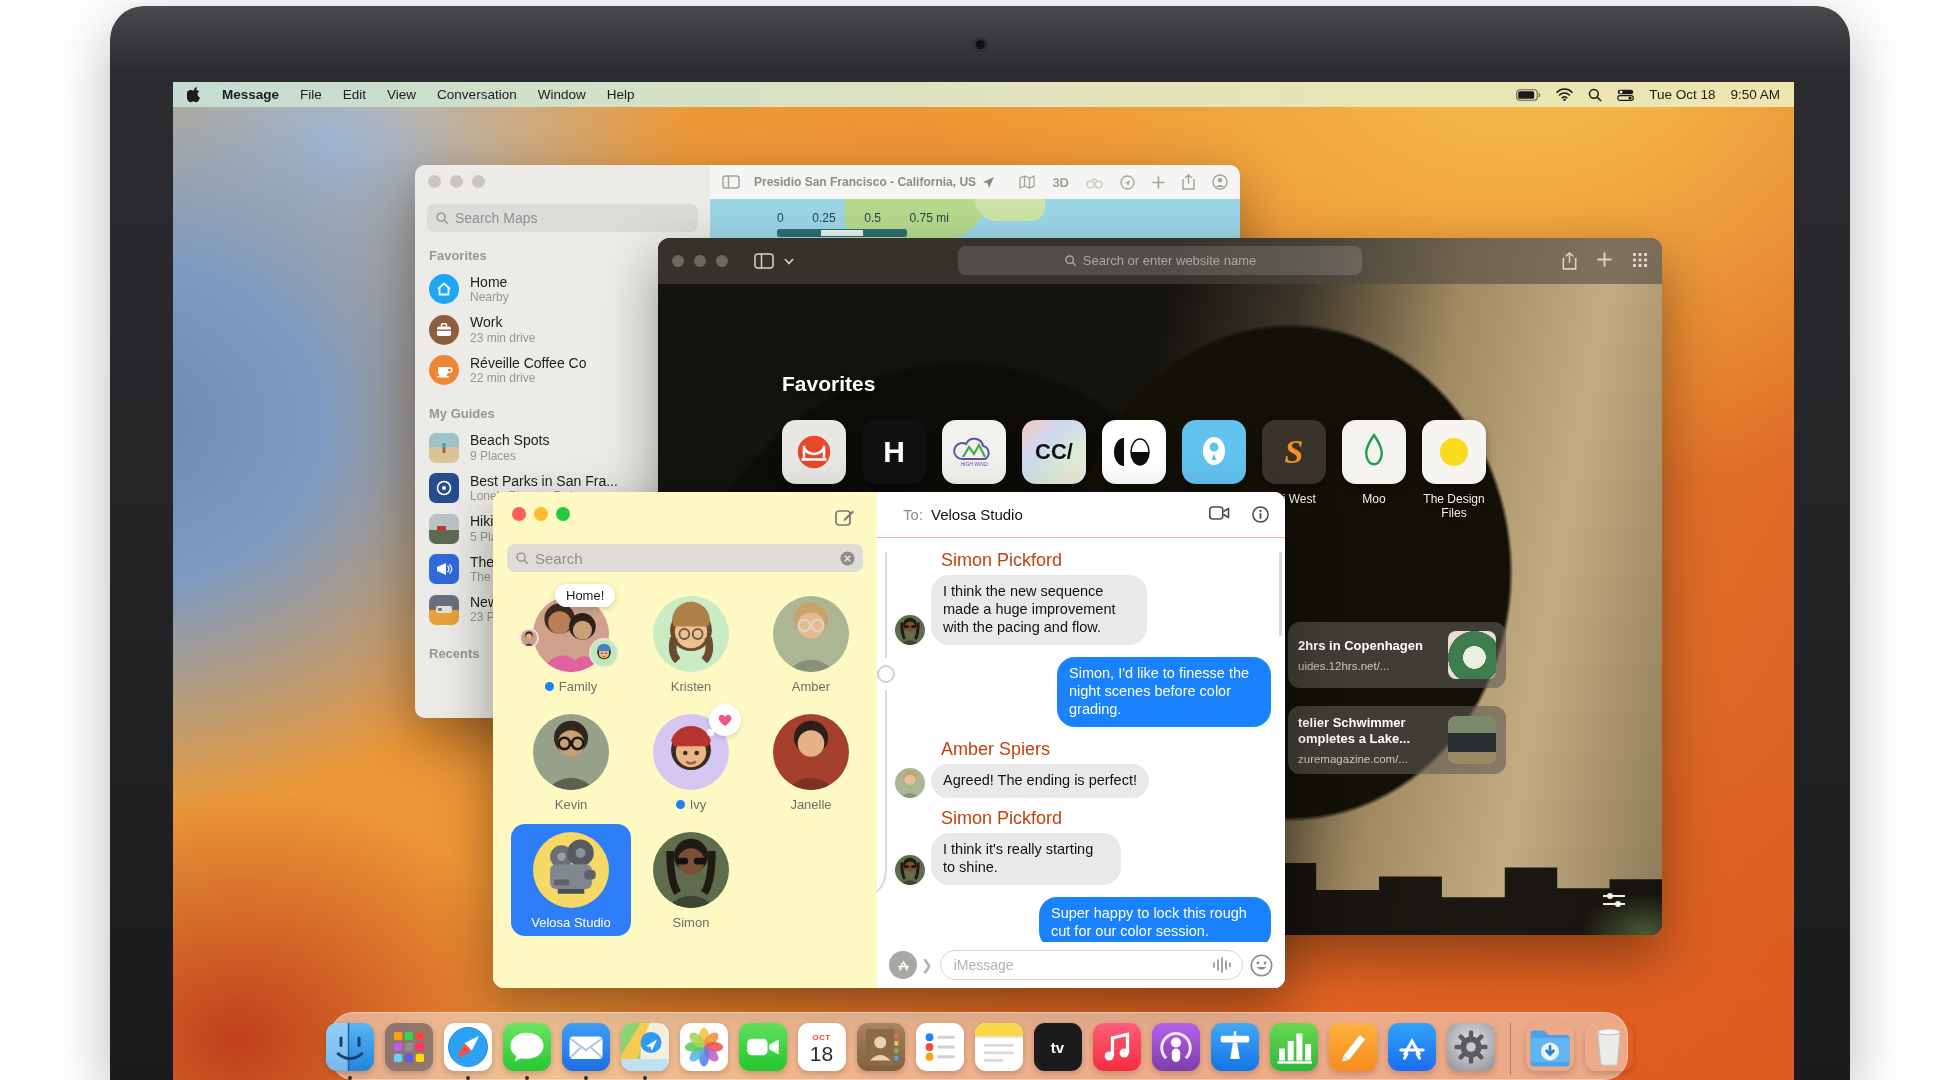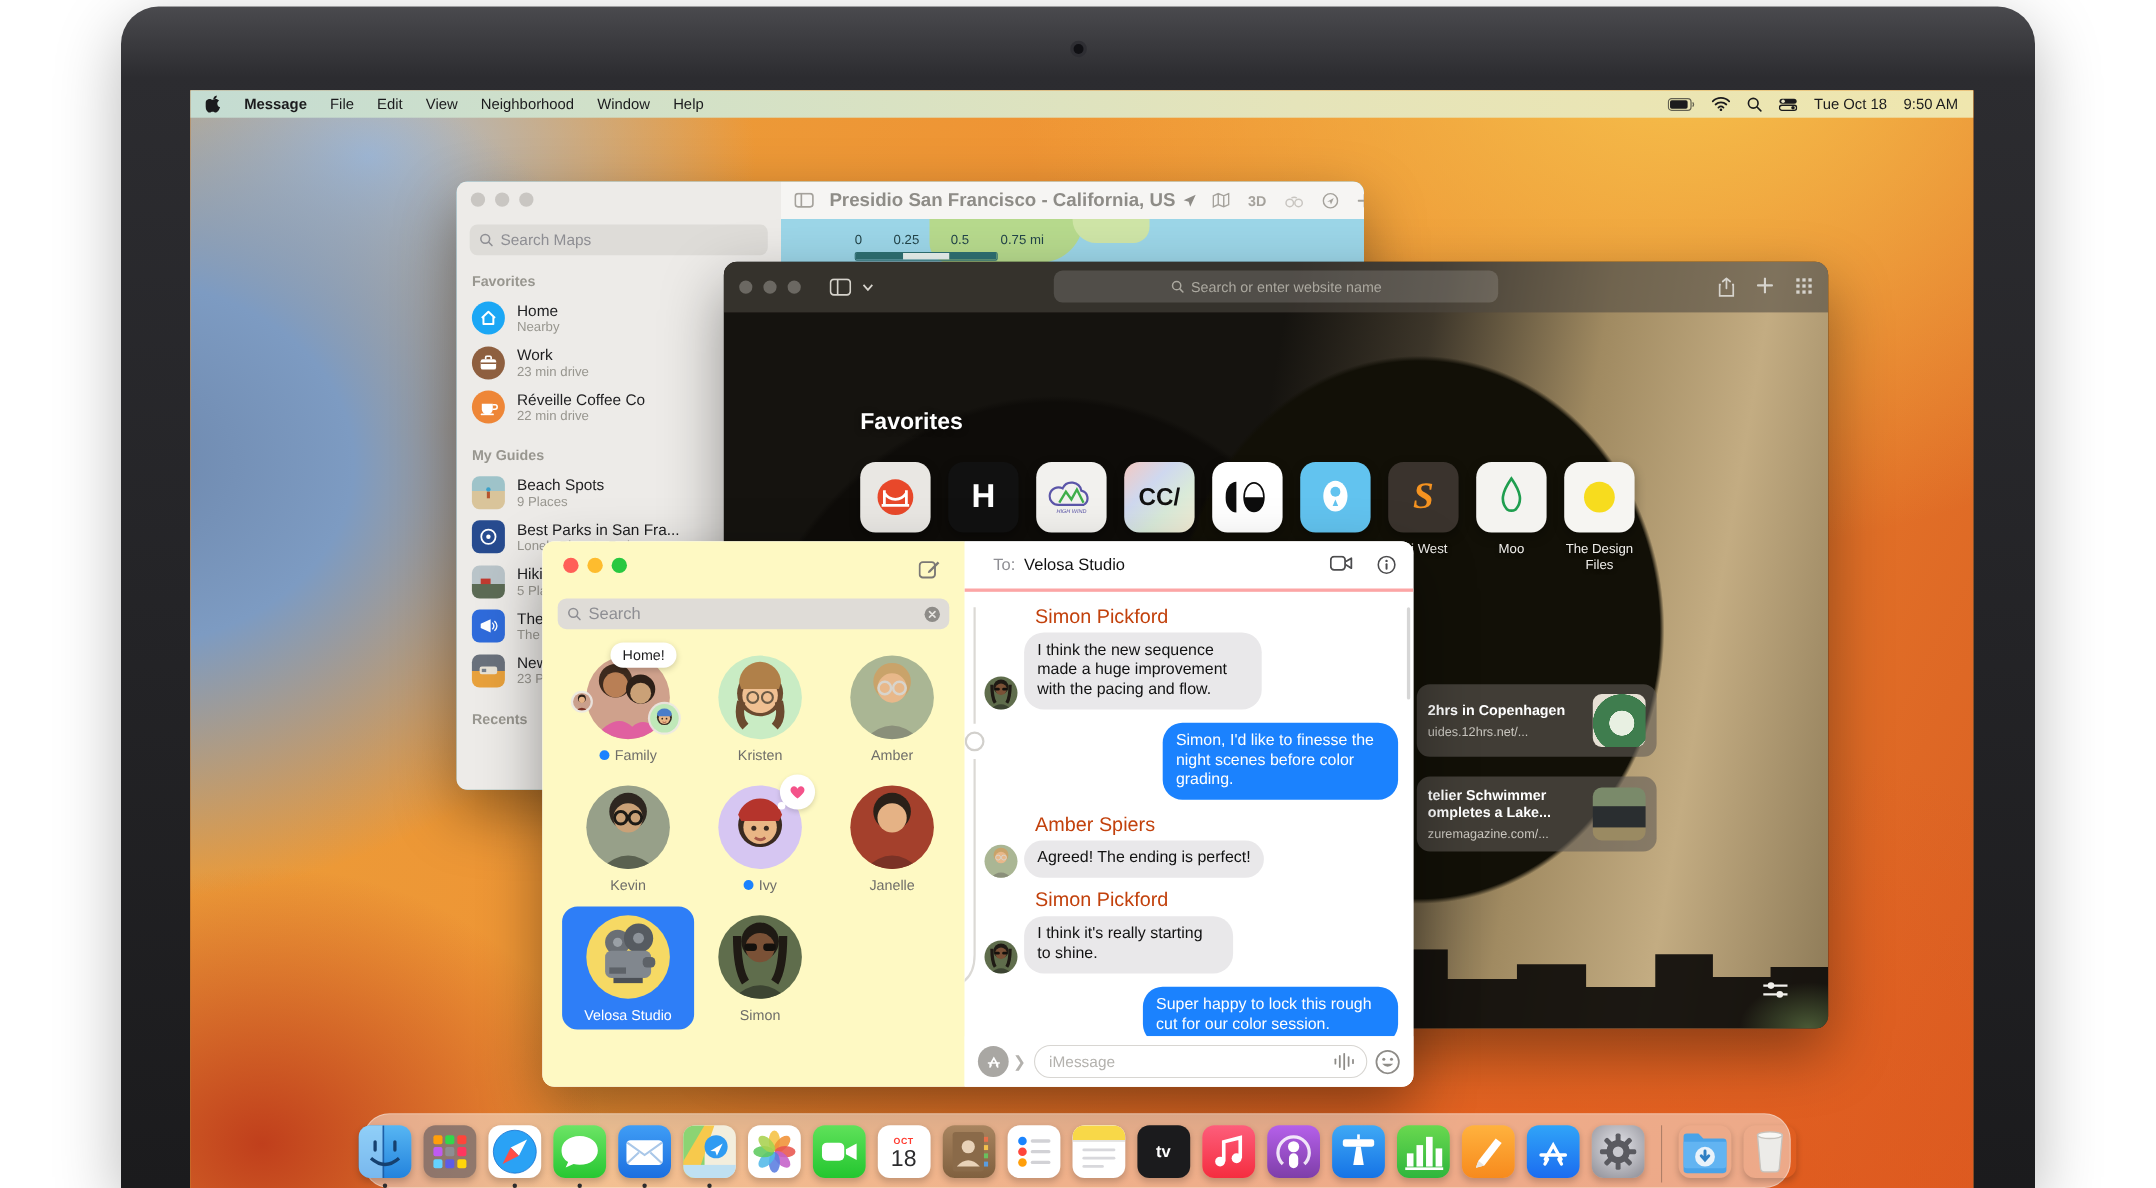--- a/index.html
+++ b/index.html
@@ -39,21 +39,21 @@
   .maps-traffic i { width:13px; height:13px; border-radius:50%; background:#c9c6c2; display:block; }
   .maps-search { margin-top:39px; height:28px; background:#dedcd8; border-radius:7px; display:flex; align-items:center; padding:0 8px; gap:6px; color:#8e8e93; font-size:14px; }
   .sec-label { color:#98968f; font-size:13px; font-weight:bold; margin:16px 0 6px 2px; }
   .fav-row, .guide-row { display:flex; align-items:center; gap:11px; padding:5px 2px; }
   .fav-ic { width:30px; height:30px; border-radius:50%; display:flex; align-items:center; justify-content:center; flex:none; }
   .guide-th { width:30px; height:30px; border-radius:7px; flex:none; overflow:hidden; display:flex; align-items:center; justify-content:center; }
   .row-name { font-size:14px; color:#1d1d1f; line-height:1.15; white-space:nowrap; }
   .row-sub { font-size:12px; color:#98968f; line-height:1.2; white-space:nowrap; }
   .maps-bar { position:absolute; left:295px; top:0; right:0; height:34px; background:#f6f5f3; border-radius:0 10px 0 0;
     display:flex; align-items:center; padding:0 12px; gap:14px; color:#a5a29c; }
-  .maps-title { font-size:17px; font-weight:bold; color:#8e8c87; white-space:nowrap; display:flex; align-items:center; gap:6px; }
+  .maps-title { font-size:12px; font-weight:bold; color:#8e8c87; white-space:nowrap; display:flex; align-items:center; gap:6px; }
   .maps-bar-icons { margin-left:auto; display:flex; align-items:center; gap:17px; font-size:13px; font-weight:bold; }
   .land1 { position:absolute; left:430px; top:34px; width:140px; height:40px; background:#b7da8d; border-radius:0 0 40px 18px; }
   .land2 { position:absolute; left:560px; top:34px; width:70px; height:22px; background:#cfe5a7; border-radius:0 0 20px 30px; }
   .scale-wrap { position:absolute; left:362px; top:46px; font-size:12px; color:#23454a; }
   .scale-labels { display:flex; width:172px; justify-content:space-between; margin-bottom:4px; white-space:nowrap; }
   .scale-bar { display:flex; width:130px; height:8px; border-radius:2px; overflow:hidden; border:1px solid #2e6f72; }
   .scale-bar i { flex:1; }
 
   
   .safari { left:485px; top:156px; width:1004px; height:697px; z-index:2; overflow:hidden; background:#171511; border-radius:12px; }
@@ -102,21 +102,21 @@
   .cell.selected .cell-label { color:#fff; }
   .unread-dot { width:9px; height:9px; border-radius:50%; background:#1b82fe; display:inline-block; }
   .home-pill { position:absolute; top:-4px; left:44px; background:#fff; border-radius:13px; padding:4px 11px; font-size:13px; color:#1d1d1f;
     box-shadow:0 2px 6px rgba(0,0,0,.18); z-index:4; }
   .home-pill:after { content:""; position:absolute; left:14px; bottom:-6px; border:7px solid transparent; border-top-color:#fff; border-left-width:3px; border-right-width:3px; }
   .mini-av { position:absolute; border-radius:50%; overflow:hidden; box-shadow:0 0 0 2px rgba(235,232,227,.9); z-index:3; }
   .heart-badge { position:absolute; top:-2px; right:10px; width:32px; height:32px; background:#fff; border-radius:50%;
     display:flex; align-items:center; justify-content:center; z-index:4; box-shadow:0 2px 5px rgba(0,0,0,.15); }
   .heart-badge:after { content:""; position:absolute; left:-2px; bottom:0px; width:7px; height:7px; border-radius:50%; background:#fff; }
   .msgs-right { position:absolute; left:384px; top:0; right:0; height:100%; background:#fff; }
-  .conv-head { position:absolute; left:0; right:0; top:0; height:46px; border-bottom:3px solid #fca5a5; display:flex; align-items:center; padding:0 16px 0 26px; }
+  .conv-head { position:absolute; left:0; right:0; top:0; height:46px; border-bottom:1px solid #fca5a5; display:flex; align-items:center; padding:0 16px 0 26px; }
   .to-label { color:#8e8e93; font-size:15px; margin-right:8px; }
   .to-name { color:#111; font-size:15px; }
   .conv-head-icons { margin-left:auto; display:flex; gap:22px; color:#4c4c4e; }
   .thread-line { position:absolute; left:0; top:46px; pointer-events:none; }
   .conv { position:absolute; left:0; right:0; top:46px; bottom:46px; padding:8px 14px 0 18px; display:flex; flex-direction:column; overflow:hidden; }
   .sender { font-size:18px; color:#c2410c; margin:4px 0 2px 46px; }
   .msg-row { position:relative; display:flex; margin:2px 0 6px 14px; }
   .msg-row .avatar { width:30px; height:30px; position:absolute; left:-14px; bottom:0; }
   .bubble { border-radius:18px; padding:8px 12px; font-size:14.5px; line-height:1.24; }
   .bubble.gray { background:#e9e8ea; color:#121212; margin-left:22px; }
@@ -153,21 +153,21 @@
       <div class="mb-left" id="mb-left">
           <div>
             <svg class="icon-svg" width="14" height="17" viewBox="0 0 17 21">
               <path fill="#1b1b1d" d="M11.9 1.2c.1 1.2-.35 2.3-1.1 3.2-.8.9-2 1.5-3.1 1.4-.15-1.1.4-2.3 1.1-3 .8-.9 2.1-1.5 3.1-1.6zM15.8 15.1c-.45 1.2-.7 1.7-1.3 2.8-.9 1.5-2.2 3.3-3.8 3.3-1.4 0-1.8-.9-3.7-.9-1.9 0-2.3.9-3.7.9-1.6 0-2.8-1.7-3.7-3.1C-2.8 14.2-3 9.7-.7 7.3c1.2-1.2 2.8-2 4.2-2 1.55 0 2.5.9 3.7.9 1.2 0 1.9-.9 3.7-.9 1.3 0 2.7.7 3.7 1.9-3.2 1.8-2.7 6.3 1.2 7.9z" transform="translate(1,0) scale(0.95)"></path>
             </svg>
           </div>
           <div class="mb-app">Message</div>
           <div>File</div>
           <div>Edit</div>
           <div>View</div>
-          <div>Neighborhood</div>
+          <div>Conversation</div>
           <div>Window</div>
           <div>Help</div>
         </div>
       <div class="mb-right" id="mb-right">
         <span>
             <svg class="icon-svg" width="25" height="12" viewBox="0 0 25 12">
               <rect x="0.7" y="0.7" width="20.6" height="10.6" rx="3" fill="none" stroke="#1b1b1d" stroke-width="1.1" opacity=".65"></rect>
               <rect x="2.2" y="2.2" width="16" height="7.6" rx="1.6" fill="#1b1b1d"></rect>
               <path d="M22.8 4 q1.6 2 0 4" stroke="#1b1b1d" stroke-width="1.1" fill="none" opacity=".65"></path>
             </svg>

